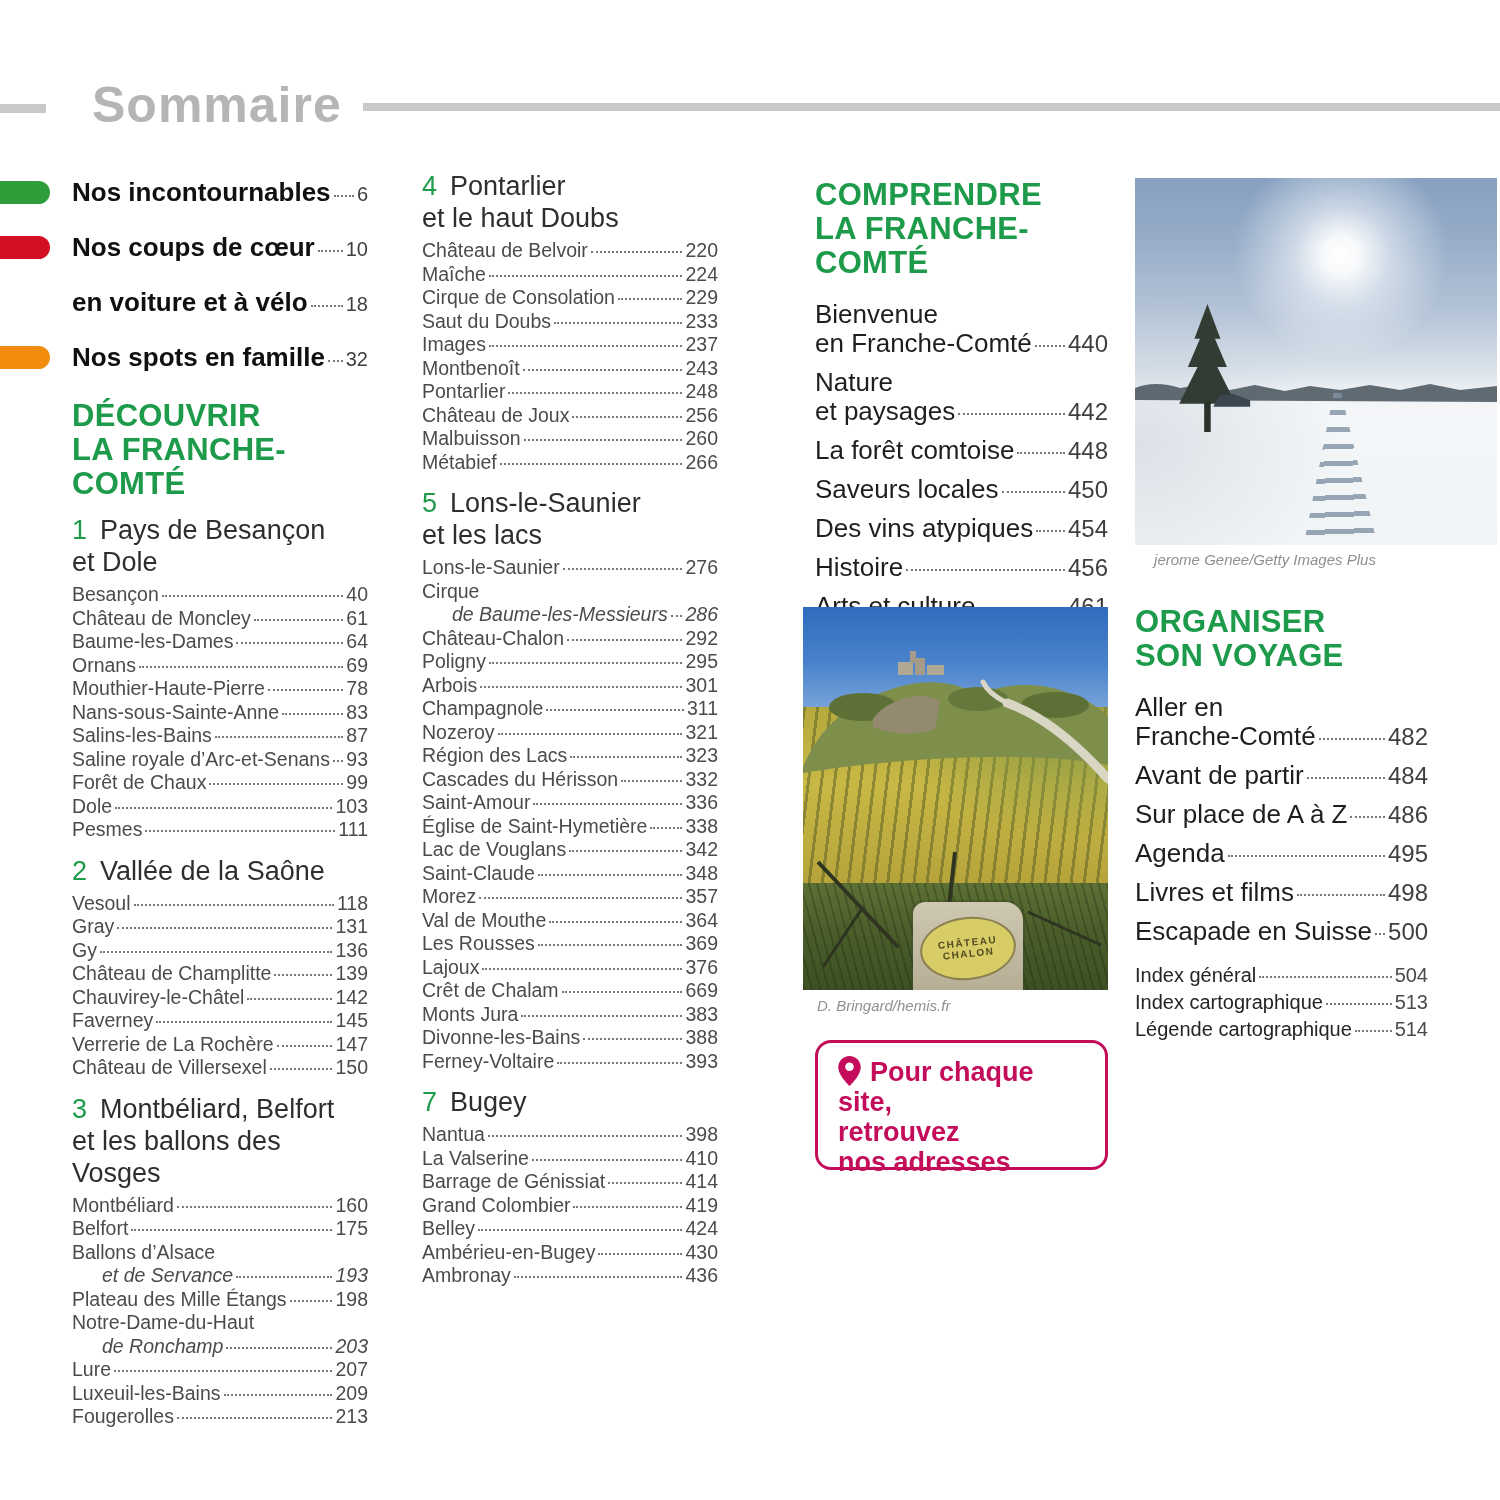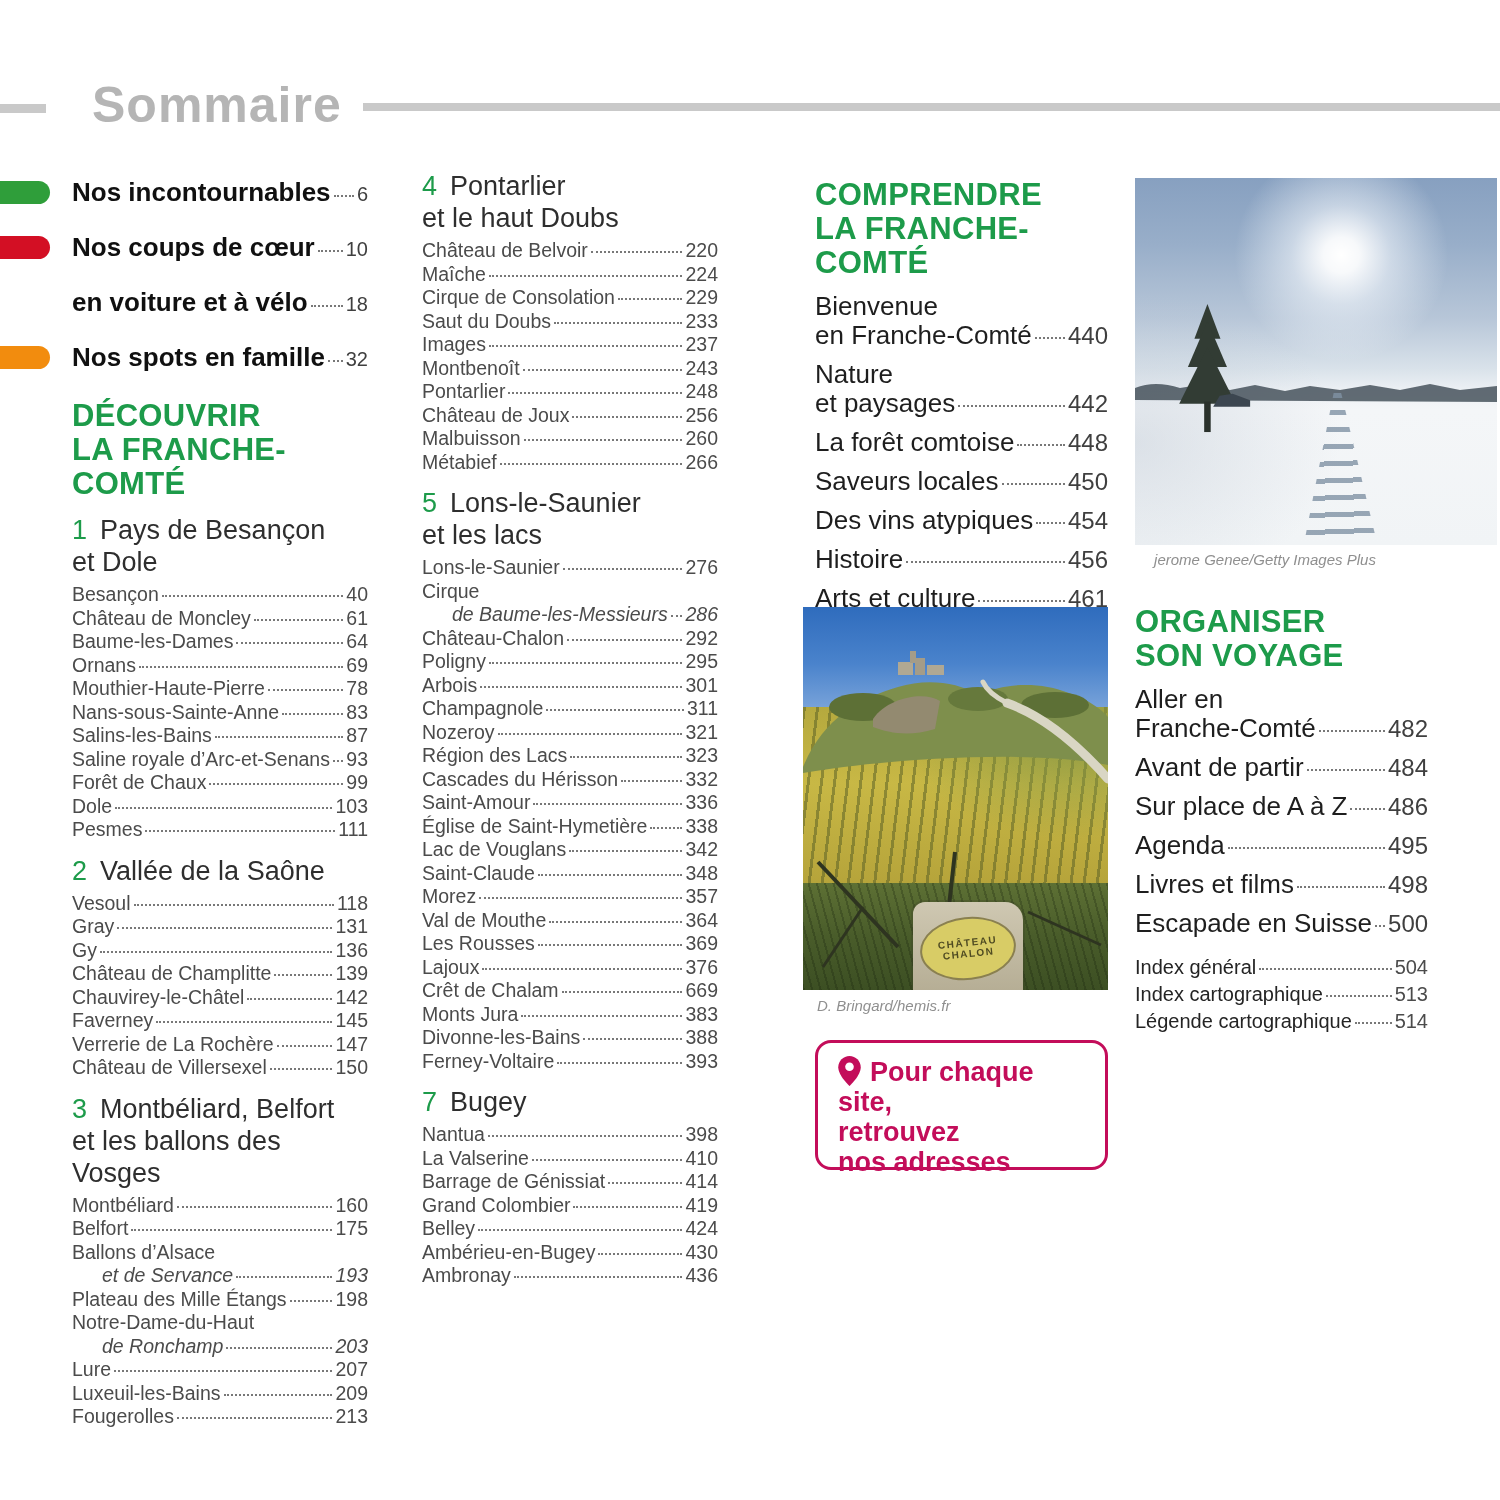--- a/index.html
+++ b/index.html
@@ -35,21 +35,21 @@
   .sec-num{margin-right:13px;}
 
   
   .toc-row{display:flex;align-items:baseline;font-size:19.5px;line-height:23.5px;color:#4b4b4b;}
   .toc-row .t{white-space:nowrap;}
   .toc-row.indent{padding-left:30px;font-style:italic;}
   .leader{flex:1;min-width:10px;border-bottom:2px dotted #787878;margin:0 3px;transform:translateY(-4px);}
   .toc-row .p{white-space:nowrap;color:#4b4b4b;}
 
   
-  .big-toc{margin-top:12px;}
+  .big-toc{margin-top:20px;}
   .big-toc .toc-row{font-size:26px;line-height:29px;color:#1e1e1e;}
   .big-toc .toc-row.gap{margin-bottom:10px;}
   .big-toc .leader{transform:translateY(-5px);}
   .big-toc .toc-row .p{color:#3f3f3f;font-size:24px;}
 
   
   .idx-toc{margin-top:16px;}
   .idx-toc .toc-row{font-size:20px;line-height:27px;color:#242424;}
 
   

